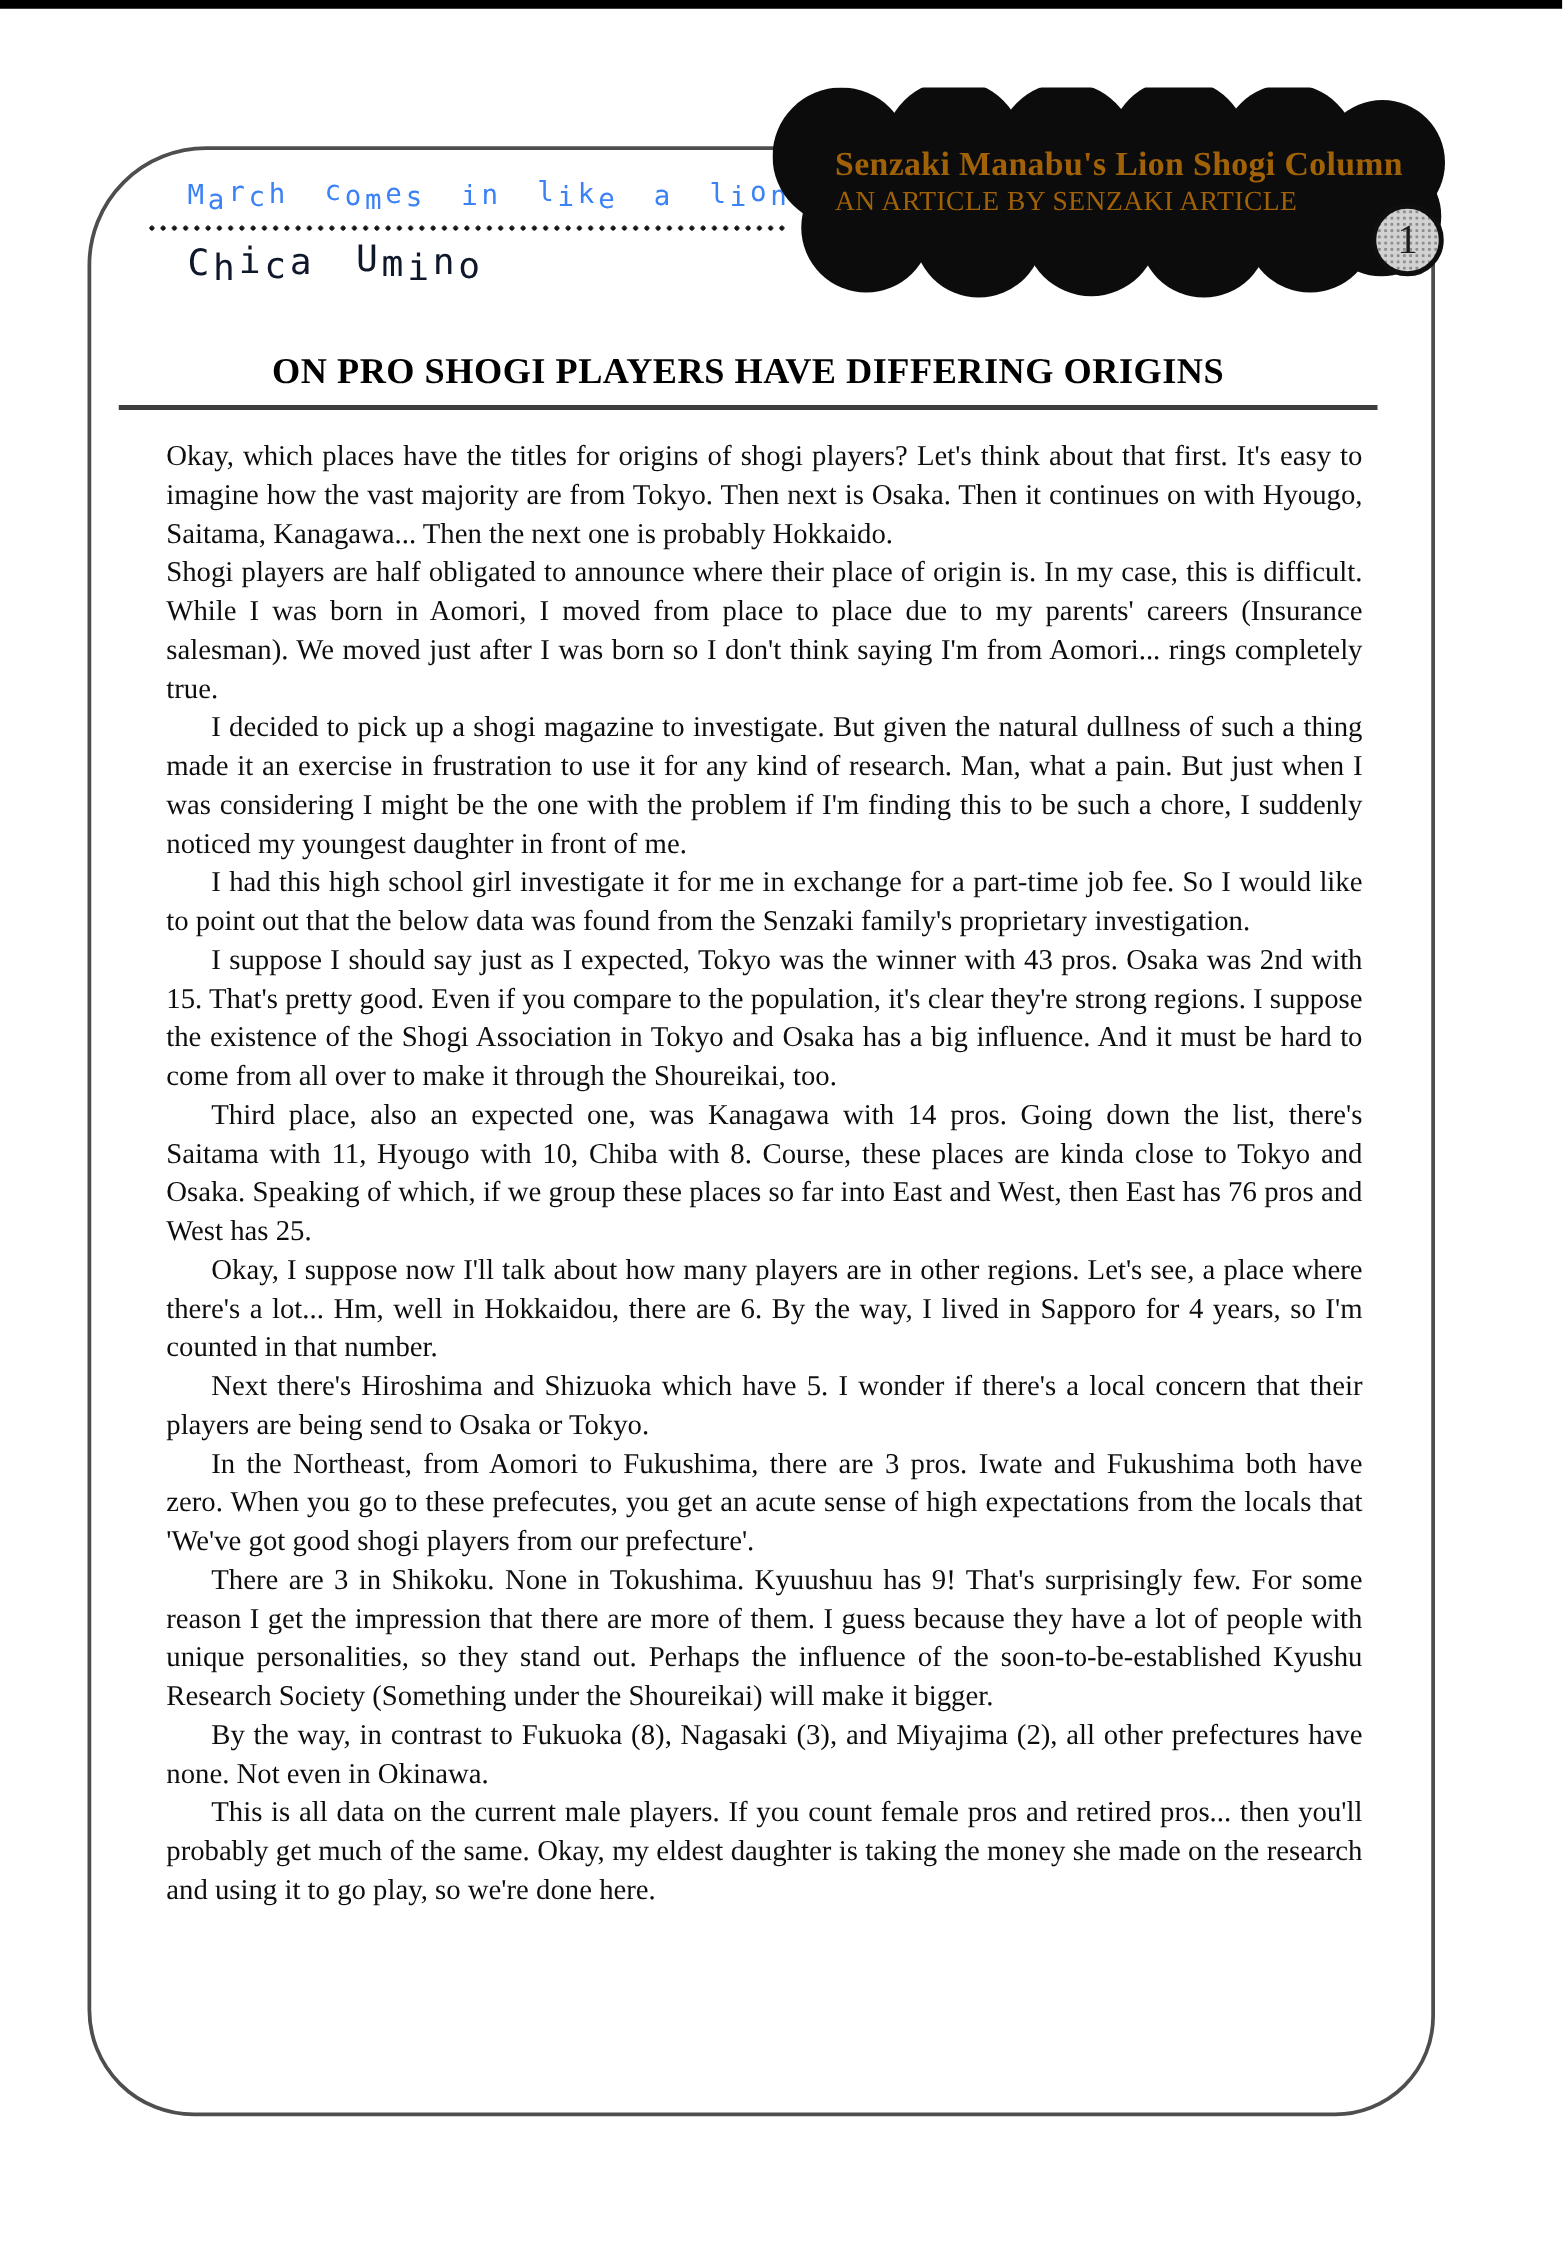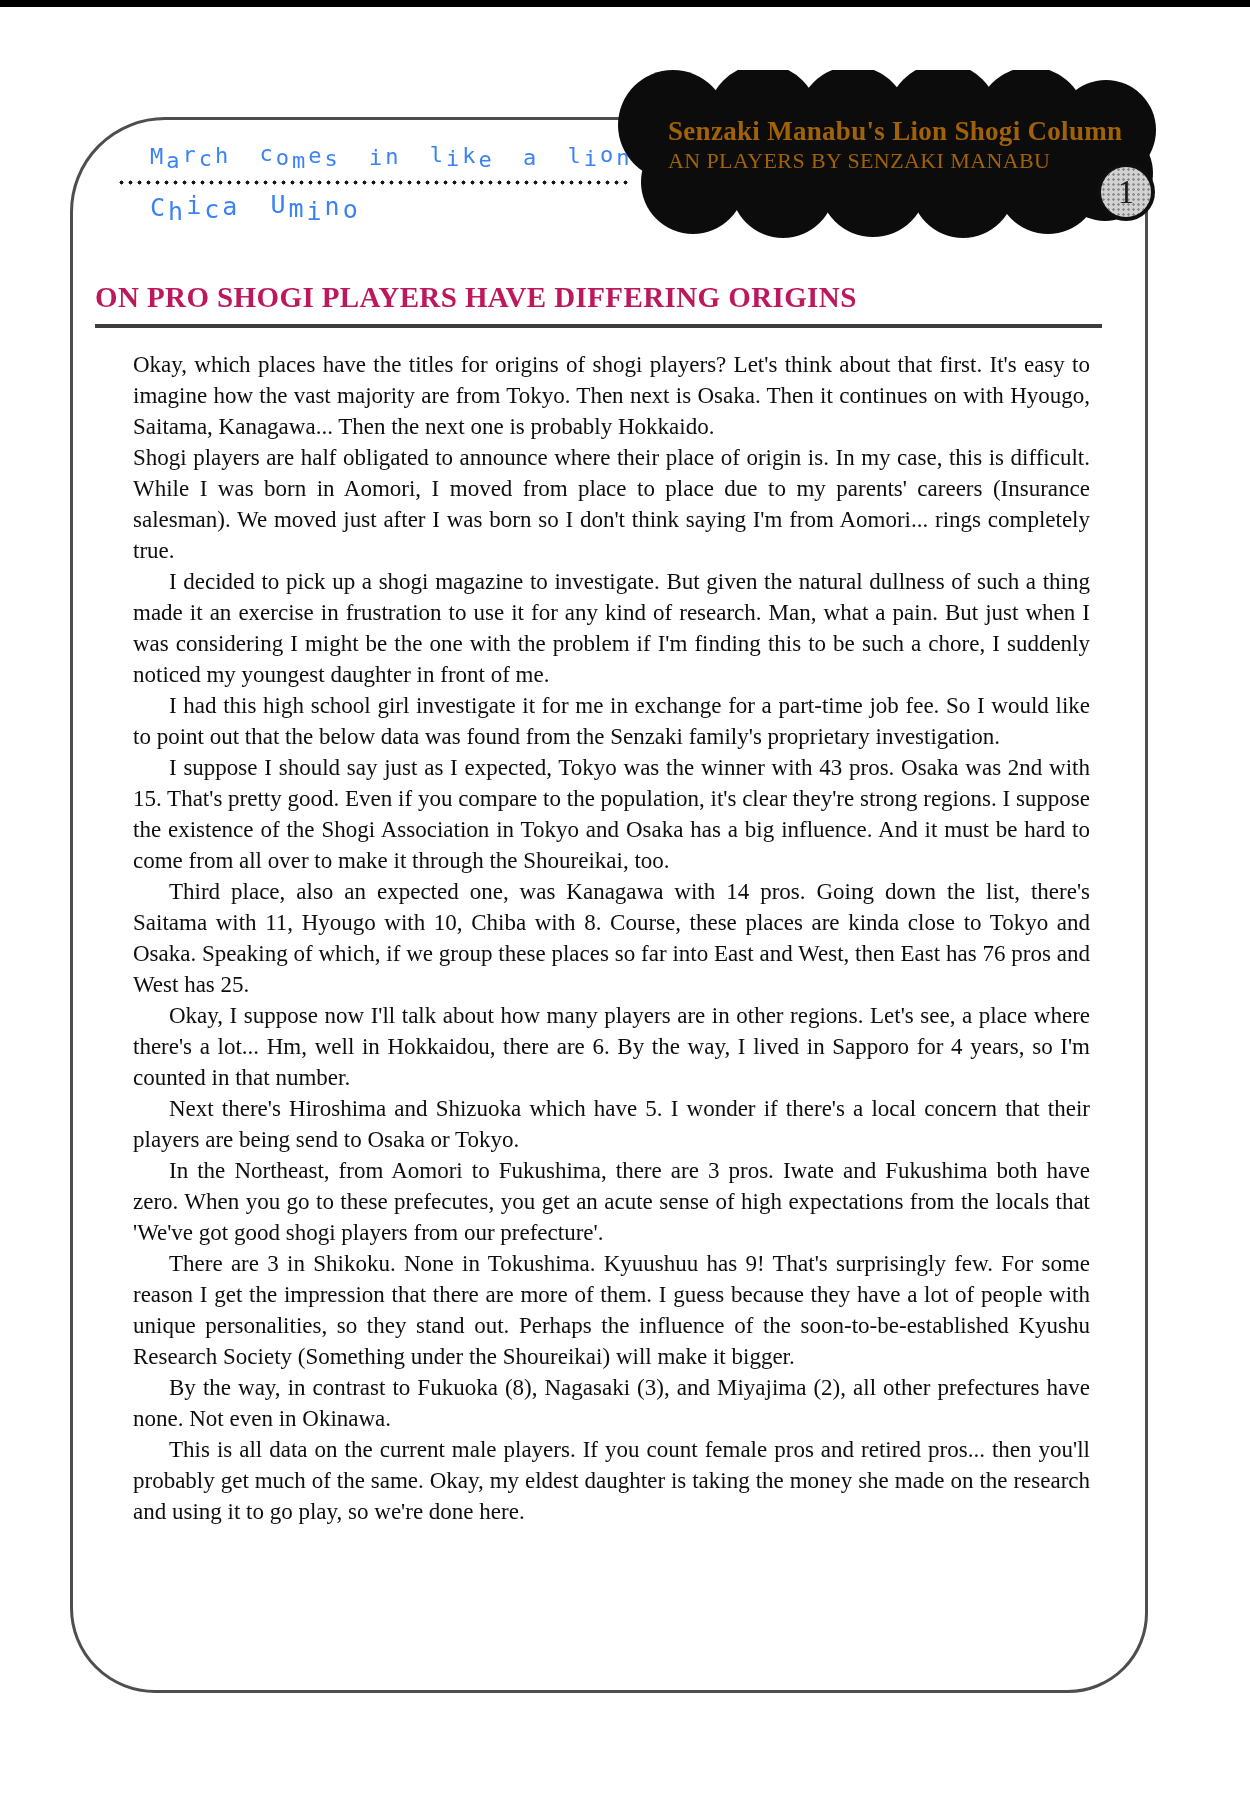--- a/index.html
+++ b/index.html
@@ -27,22 +27,22 @@
     white-space:pre;color:#3b82f6;
   }
   .dotted-divider{
     position:absolute;left:117px;top:178px;width:512px;height:9px;
     background-image:radial-gradient(circle,#161616 1.8px,transparent 2.2px);
     background-size:9px 9px;background-repeat:repeat-x;background-position:0 50%;
   }
   .author-name{
     position:absolute;left:150px;top:192px;
     font-family:"DejaVu Sans Mono", monospace;
-    font-size:25px;letter-spacing:3px;word-spacing:12px;
-    white-space:pre;color:#3b82f6;
+    font-size:29px;letter-spacing:3px;word-spacing:12px;
+    white-space:pre;color:#0f172a;
   }
   .banner-cloud{
     position:absolute;left:618px;top:70px;width:540px;height:170px;z-index:3;
   }
   .banner-text{
     position:absolute;left:668px;top:115px;z-index:4;color:#a16207;white-space:nowrap;
   }
   .banner-title{
     font-size:27px;font-weight:bold;line-height:33px;letter-spacing:0.3px;
   }
@@ -53,22 +53,22 @@
     position:absolute;left:1097px;top:163px;width:50px;height:50px;
     border:4px solid #0f0f0f;border-radius:50%;
     background-color:#d2d2d2;
     background-image:radial-gradient(#8c8c8c 1px,transparent 1.5px);
     background-size:5px 5px;
     display:flex;align-items:center;justify-content:center;
     font-size:33px;color:#1d1d1d;z-index:5;
   }
   .article-title{
     position:absolute;left:95px;top:281px;width:1007px;
-    font-size:29px;font-weight:bold;
-    letter-spacing:0.4px;white-space:nowrap;color:#be185d;
+    text-align:center;font-size:29px;font-weight:bold;
+    letter-spacing:0.4px;white-space:nowrap;color:#000000;
   }
   .title-rule{
     position:absolute;left:95px;top:324px;width:1007px;height:4px;background:#3d3d3d;
   }
   .article-body{
     position:absolute;left:133px;top:349px;width:957px;
     font-size:23px;line-height:31px;text-align:justify;color:#0e0e0e;
   }
   .article-body p{margin:0;}
   .article-body p.indent{text-indent:36px;}
@@ -101,21 +101,21 @@
       <circle cx="255" cy="113" r="54"></circle>
       <circle cx="345" cy="116" r="52"></circle>
       <circle cx="430" cy="112" r="52"></circle>
       <circle cx="487" cy="103" r="48"></circle>
       <rect x="30" y="48" width="480" height="72"></rect>
     </g>
   </svg>
 
   <div class="banner-text">
     <div class="banner-title">Senzaki Manabu's Lion Shogi Column</div>
-    <div class="banner-subtitle">AN PLAYERS BY SENZAKI MANABU</div>
+    <div class="banner-subtitle">AN ARTICLE BY SENZAKI ARTICLE</div>
   </div>
 
   <div class="page-number-badge">
     <span>1</span>
   </div>
 
   <div class="article-title">ON PRO SHOGI PLAYERS HAVE DIFFERING ORIGINS</div>
 
   <div class="title-rule"></div>
 

